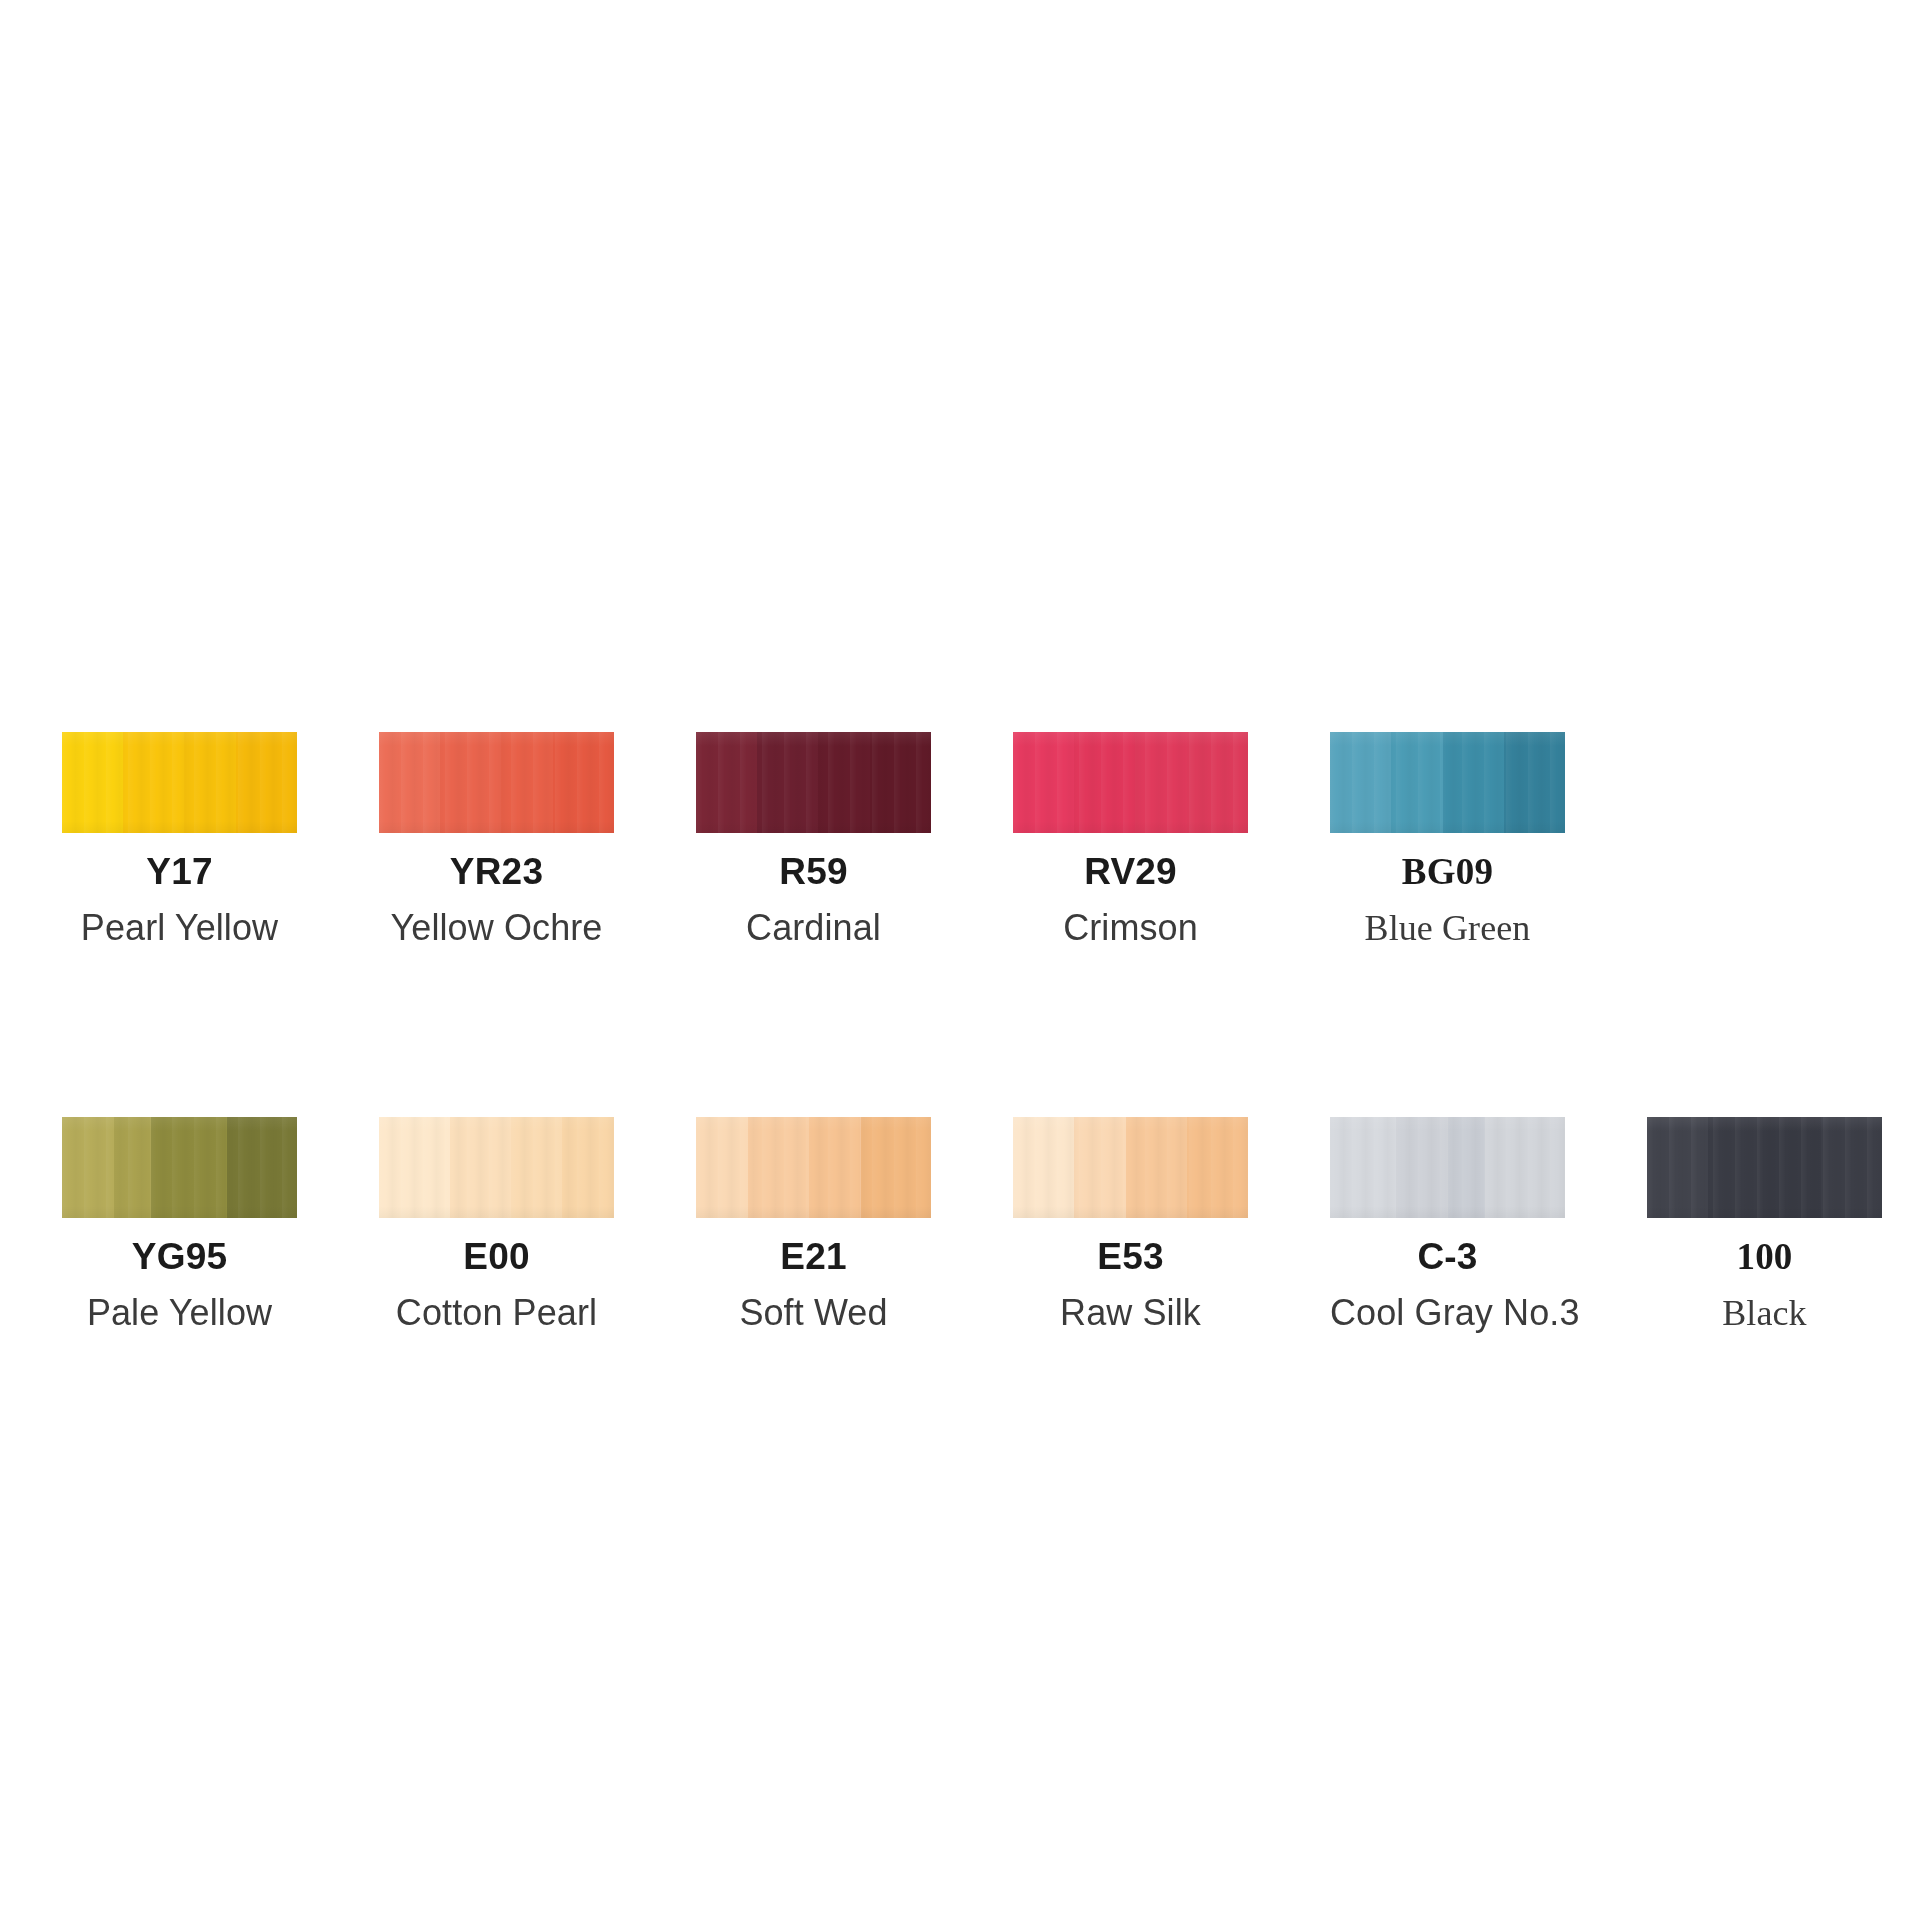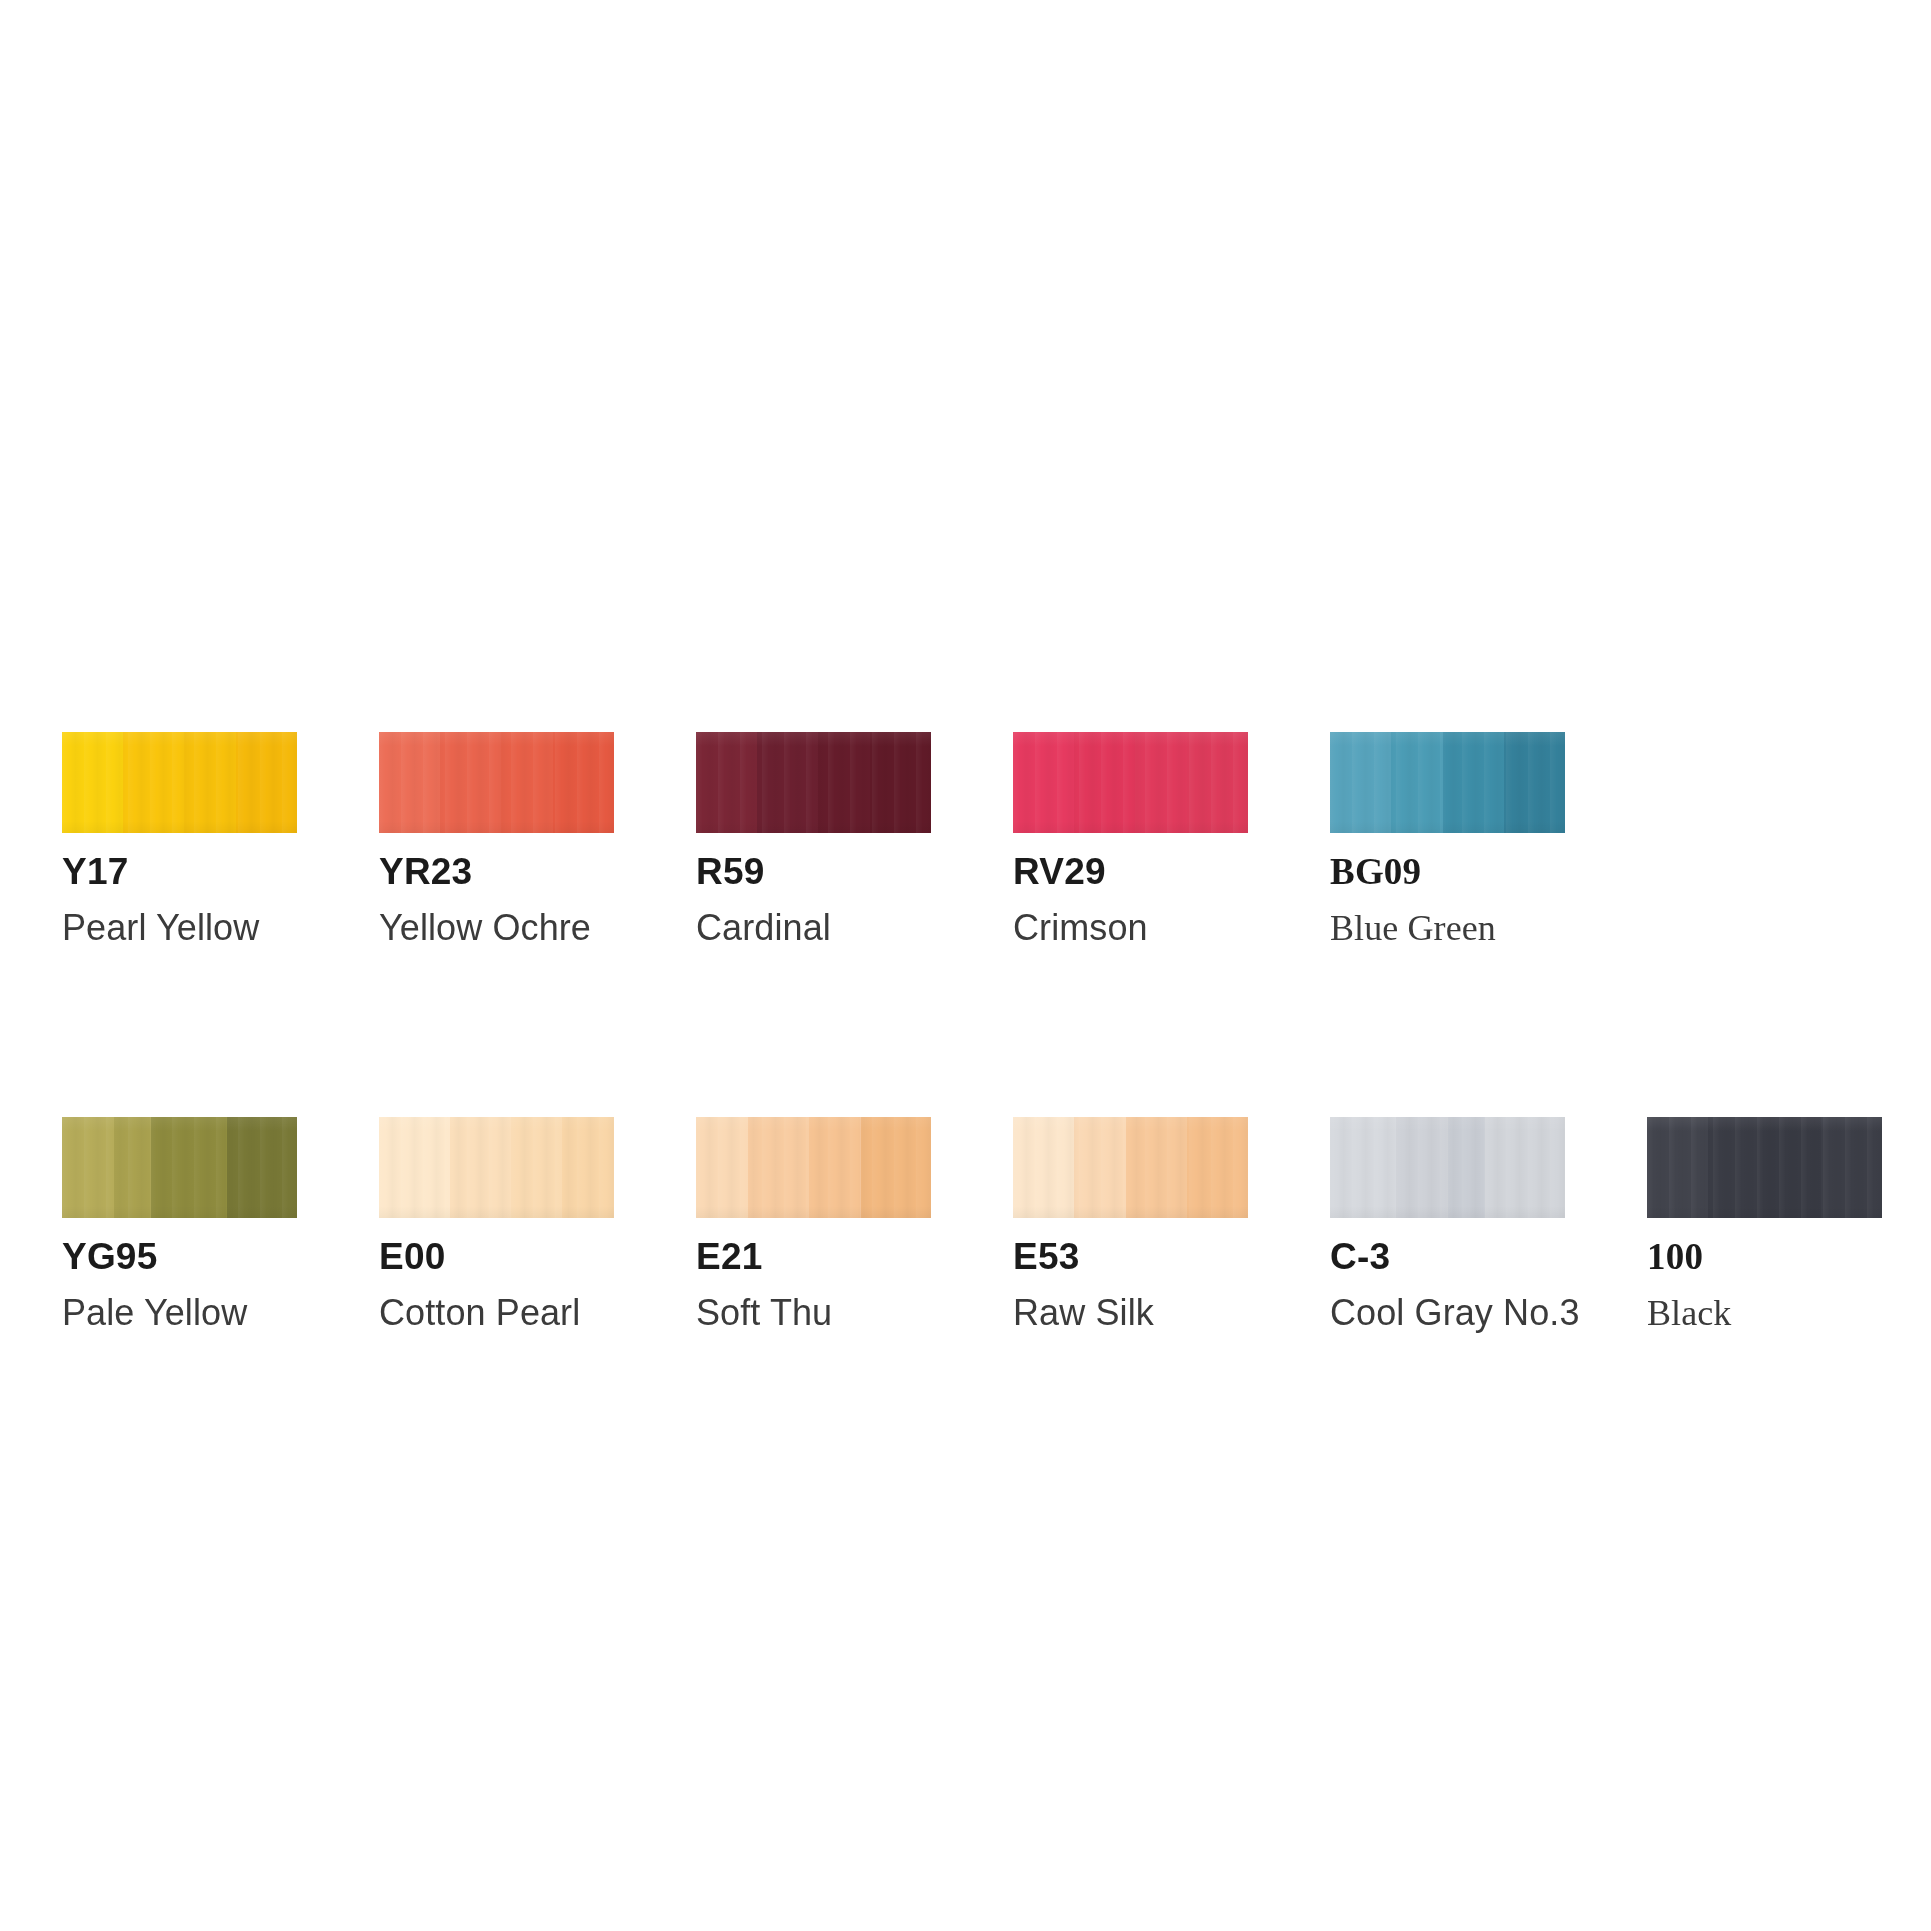--- a/index.html
+++ b/index.html
@@ -27,20 +27,21 @@
   .swatch-grid {
     position: absolute;
     left: 62px;
     top: 732px;
     width: 1807px;
   }
 
   .swatch-row {
     display: flex;
     flex-direction: row;
+    text-align: center;
   }
 
   .swatch-row.row-2 {
     margin-top: 171px;
   }
 
   .swatch-cell {
     width: 235px;
     margin-right: 82px;
     flex: 0 0 auto;
@@ -187,21 +188,21 @@
         </div>
         <div class="swatch-cell">
           <div class="swatch-chip" style="background: rgb(247, 199, 155);">
             <div class="band" style="left: 0%; width: 22%; background: rgb(250, 217, 181);"></div>
             <div class="band" style="left: 22%; width: 26%; background: rgb(248, 204, 161);"></div>
             <div class="band" style="left: 48%; width: 22%; background: rgb(246, 195, 146);"></div>
             <div class="band" style="left: 70%; width: 30%; background: rgb(242, 184, 127);"></div>
             <div class="band-texture"></div>
           </div>
           <div class="swatch-code">E21</div>
-          <div class="swatch-name">Soft Thu</div>
+          <div class="swatch-name">Soft Wed</div>
         </div>
         <div class="swatch-cell">
           <div class="swatch-chip" style="background: rgb(248, 210, 172);">
             <div class="band" style="left: 0%; width: 26%; background: rgb(252, 230, 203);"></div>
             <div class="band" style="left: 26%; width: 22%; background: rgb(250, 216, 180);"></div>
             <div class="band" style="left: 48%; width: 26%; background: rgb(247, 200, 154);"></div>
             <div class="band" style="left: 74%; width: 26%; background: rgb(245, 191, 139);"></div>
             <div class="band-texture"></div>
           </div>
           <div class="swatch-code">E53</div>

